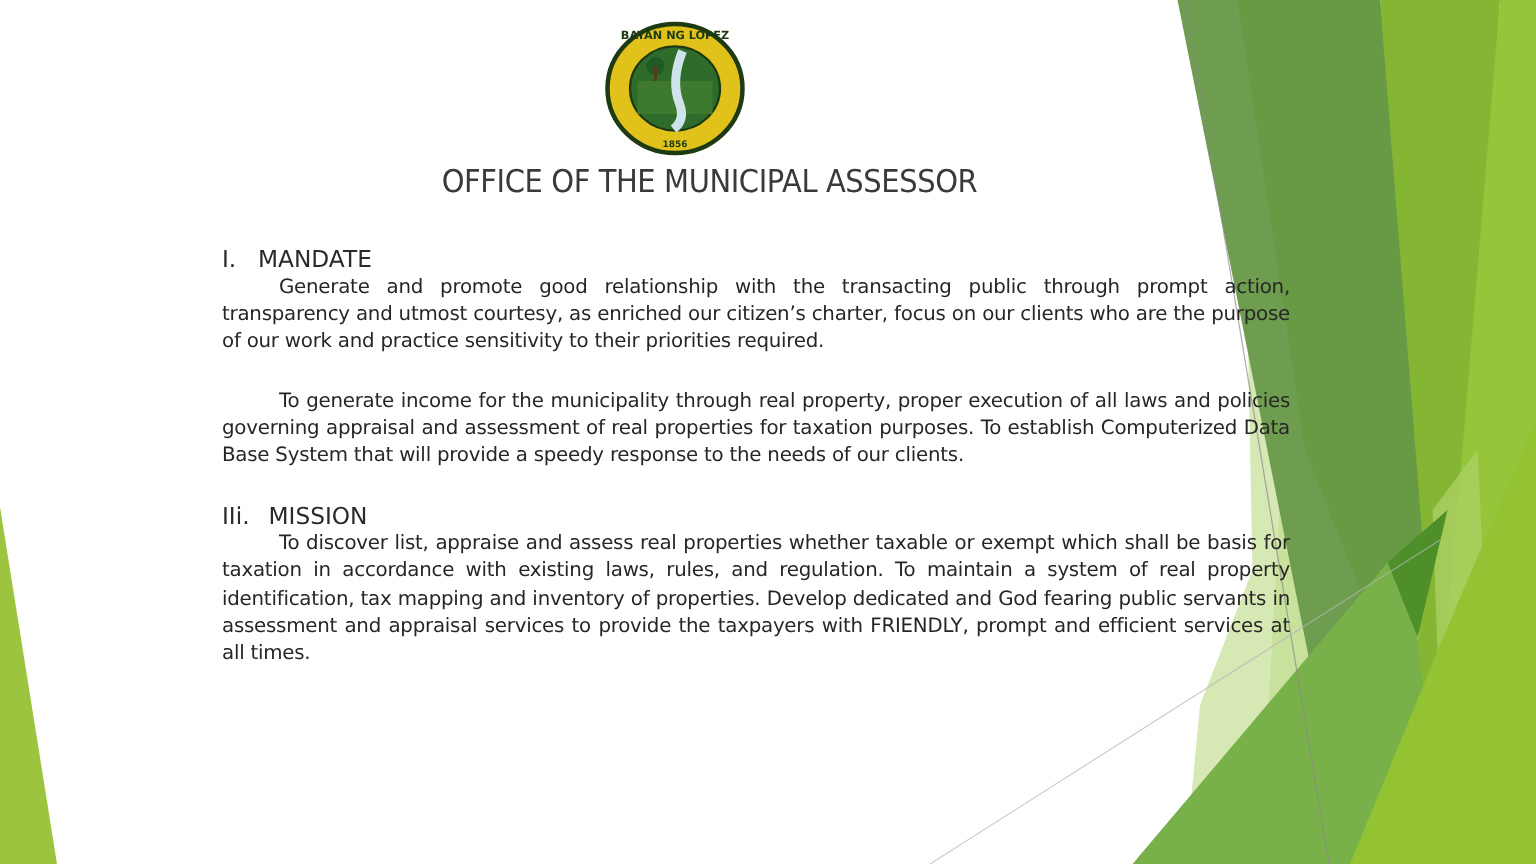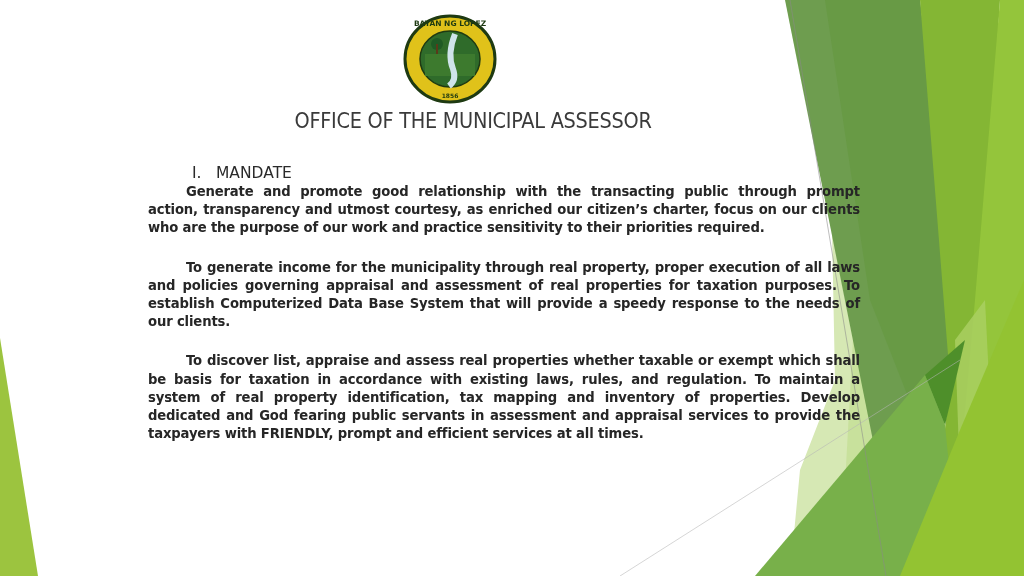--- a/index.html
+++ b/index.html
@@ -17,23 +17,23 @@
       position: absolute; left: 0; width: 946px; top: 109px;
       text-align: center; font-size: 21px; color: #3a3a3a; letter-spacing: -0.3px;
       font-family: "DejaVu Sans", sans-serif;
       transform: scaleX(0.92); transform-origin: 473px 0;
     }
     .content {
       position: absolute; left: 148px; top: 163px; width: 712px;
       font-size: 13.2px; line-height: 18.2px; color: #262626;
     }
     .section { margin-bottom: 21px; }
-    .heading { font-size: 15.5px; line-height: 20px; color: #2a2a2a; margin-left: 44px; }
+    .heading { font-size: 15.5px; line-height: 20px; color: #2a2a2a; }
     .heading .num { display: inline-block; width: 24px; }
-    .para { text-align: justify; text-indent: 38px; letter-spacing: -0.15px; font-weight: bold; }
+    .para { text-align: justify; text-indent: 38px; letter-spacing: -0.15px; }
   </style>
 </head>
 <body>
 
 <svg class="deco" viewBox="0 0 1024 576">
 
   <polygon points="0,338 0,576 38,576" fill="#9cc43f"></polygon>
 
   <polygon points="830,130 1024,200 1024,576 790,576 800,470 835,380" fill="#d6e8b4"></polygon>
   <polygon points="865,120 960,360 900,576 840,576" fill="#c4df96" opacity="0.8"></polygon>
@@ -73,15 +73,18 @@
   <div class="section">
     <div class="heading">
       <span class="num">I.</span><span>MANDATE</span>
     </div>
     <div class="para">Generate and promote good relationship with the transacting public through prompt action, transparency and utmost courtesy, as enriched our citizen’s charter, focus on our clients who are the purpose of our work and practice sensitivity to their priorities required.</div>
   </div>
   <div class="section">
     <div class="para">To generate income for the municipality through real property, proper execution of all laws and policies governing appraisal and assessment of real properties for taxation purposes.  To establish Computerized Data Base System that will provide a speedy response to the needs of our clients.</div>
   </div>
   <div class="section">
+    <div class="heading">
+      <span class="num" style="width:31px">IIi.</span><span>MISSION</span>
+    </div>
     <div class="para">To discover list, appraise and assess real properties whether taxable or exempt which shall be basis for taxation in accordance with existing laws, rules, and regulation.  To maintain a system of real property identification, tax mapping and inventory of properties.  Develop dedicated and God fearing public servants in assessment and appraisal services to provide the taxpayers with FRIENDLY, prompt and efficient services at all times.</div>
   </div>
 </div>
 
 </body></html>

